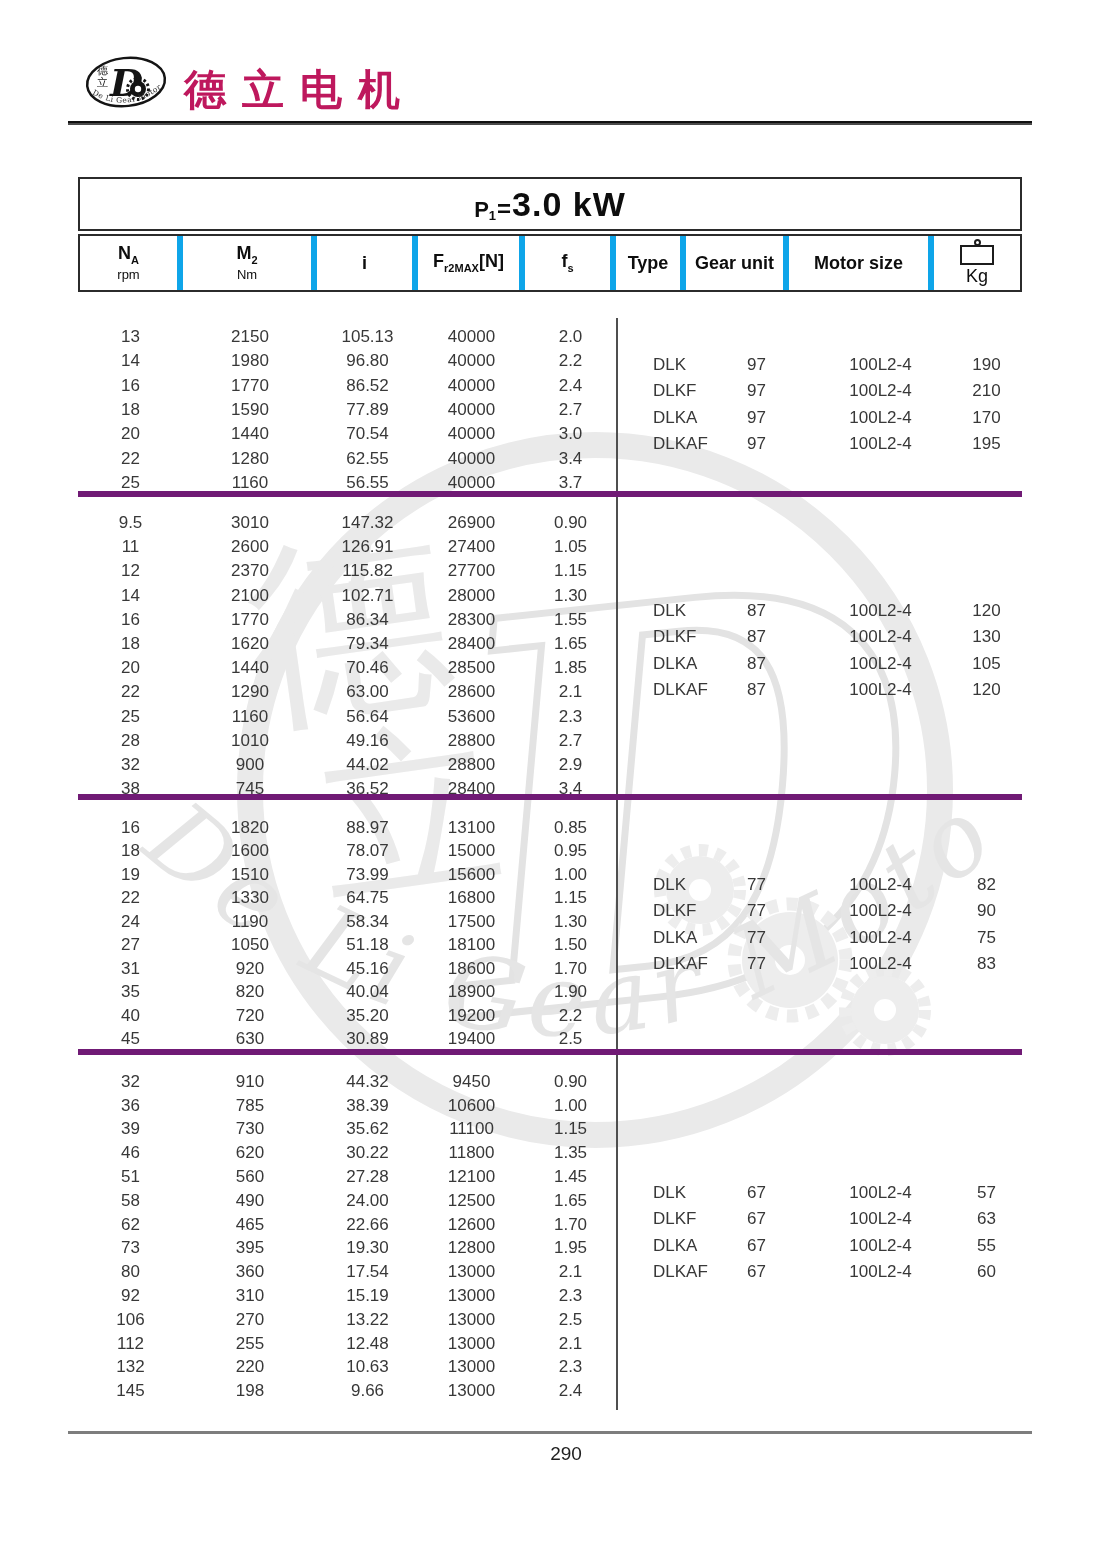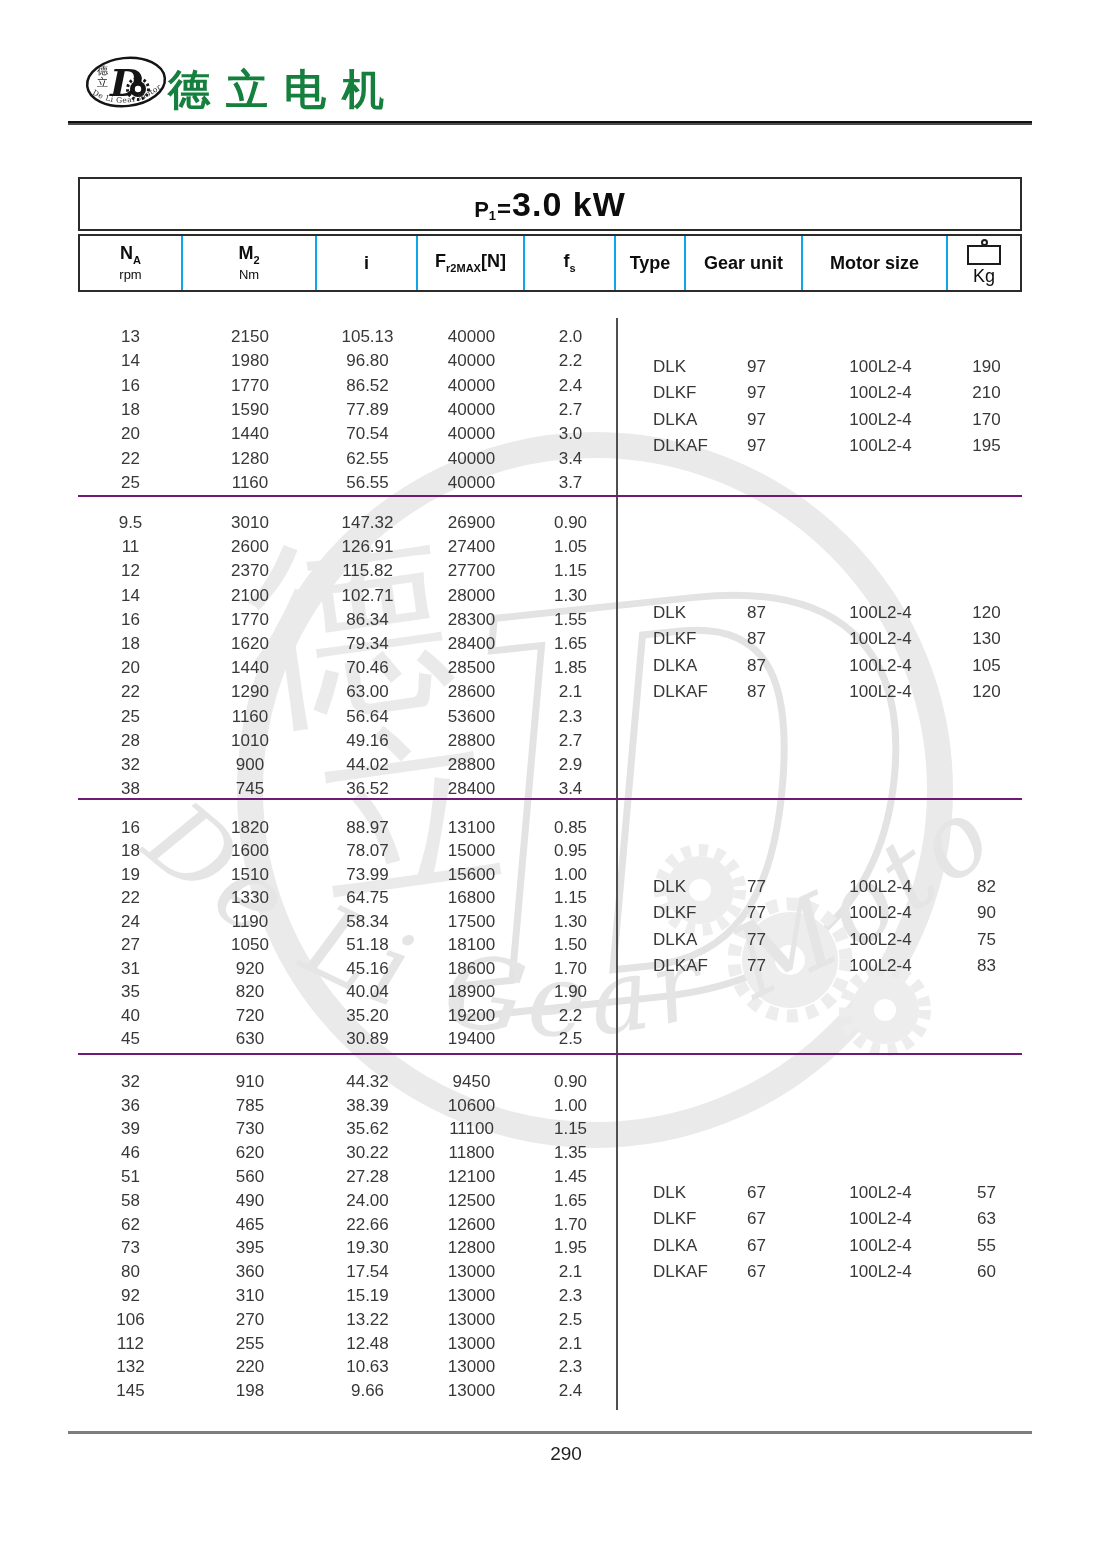--- a/index.html
+++ b/index.html
@@ -3,48 +3,48 @@
 <meta charset="utf-8">
 <style>
   html,body{margin:0;padding:0;background:#fff;}
   .page{position:relative;width:1100px;height:1555px;background:#ffffff;overflow:hidden;
         font-family:"Liberation Sans",sans-serif;color:#383838;}
   
   .watermark{position:absolute;left:0;top:0;z-index:0;pointer-events:none;}
   
   .hdr{position:absolute;left:0;top:0;width:1100px;z-index:2;}
   .logo{position:absolute;left:82px;top:52px;}
-  .brand-cn{position:absolute;left:168px;top:62px;font-family:"DejaVu Serif",serif;
-            font-weight:bold;font-size:42px;letter-spacing:16px;color:#15803d;white-space:nowrap;}
+  .brand-cn{position:absolute;left:184px;top:62px;font-family:"DejaVu Serif",serif;
+            font-weight:bold;font-size:42px;letter-spacing:16px;color:#be185d;white-space:nowrap;}
   .header-rule{position:absolute;left:68px;top:121px;width:964px;height:4px;background:#111;}
   .header-rule::after{content:"";display:block;margin-top:2px;height:2px;background:#4a4a4a;}
   
   .table-wrap{position:absolute;left:78px;top:177px;width:944px;z-index:1;}
   .title-box{height:54px;border:2px solid #2b2b2b;box-sizing:border-box;margin-bottom:3px;
              display:flex;align-items:flex-end;justify-content:center;padding-bottom:8px;color:#0d0d0d;}
   .tb-p{font-weight:bold;font-size:22px;line-height:1;}
   .tb-sub{font-weight:bold;font-size:13px;line-height:1;margin-bottom:-1px;align-self:flex-end;}
   .tb-eq{font-weight:bold;font-size:24px;line-height:1;margin:0 1px;}
   .tb-power{font-weight:bold;font-size:34px;line-height:1;letter-spacing:1px;}
   .col-header{display:flex;height:58px;width:944px;border:2px solid #2b2b2b;box-sizing:border-box;color:#0d0d0d;}
-  .hcell{box-sizing:border-box;border-right:2px solid #0ea5e9;display:flex;flex-direction:column;
+  .hcell{box-sizing:border-box;border-right:6px solid #0ea5e9;display:flex;flex-direction:column;
          align-items:center;justify-content:center;line-height:1.15;}
   .hcell:last-child{border-right:none;flex:1;border-radius:14px;}
   .h-main{font-size:18px;font-weight:bold;}
   .h-sub{font-size:11px;font-weight:bold;vertical-align:sub;}
   .h-unit{font-size:13px;font-weight:normal;margin-top:1px;}
   .w-na{width:103px}.w-m2{width:134px}.w-i{width:101px}.w-fr{width:107px}.w-fs{width:91px}
-  .w-type{width:70px}.w-gear{width:117px}.w-motor{width:145px}
+  .w-type{width:70px}.w-gear{width:103px}.w-motor{width:145px}
   .kg-icon{display:flex;flex-direction:column;align-items:center;margin-bottom:1px;}
   .kg-circle{width:7px;height:7px;border:2px solid #1c1c1c;border-radius:50%;box-sizing:border-box;}
   .kg-rect{width:34px;height:20px;border:2px solid #1c1c1c;box-sizing:border-box;margin-top:-1px;background:#fff;}
   .kg-label{font-size:18px;font-weight:normal;}
   .spacer{height:26px;}
   
-  .sec{position:relative;width:944px;border-bottom:2px solid #701a75;box-sizing:border-box;font-size:17px;}
+  .sec{position:relative;width:944px;border-bottom:6px solid #701a75;box-sizing:border-box;font-size:17px;}
   .sec.s4{border-bottom:none;}
   .rows{position:absolute;left:0;top:0;width:538px;}
   .row{display:flex;align-items:center;}
   .cell{text-align:center;}
   .c0{width:105px}.c1{width:134px}.c2{width:101px}.c3{width:107px}.c4{width:91px}
   .vline{position:absolute;left:538px;top:0;bottom:0;width:2px;background:#4f4f4f;}
   .info{position:absolute;left:540px;top:0;height:100%;width:404px;display:flex;
         flex-direction:column;justify-content:center;}
   .info-row{display:flex;align-items:center;height:26.5px;}
   .i-type{width:87px;padding-left:35px;box-sizing:content-box;}

